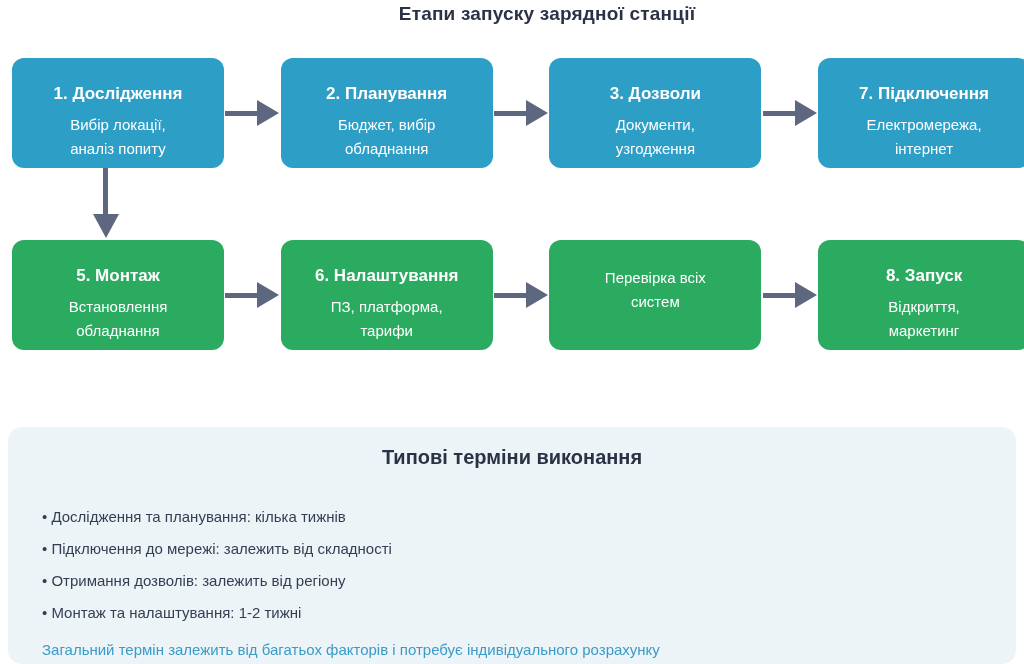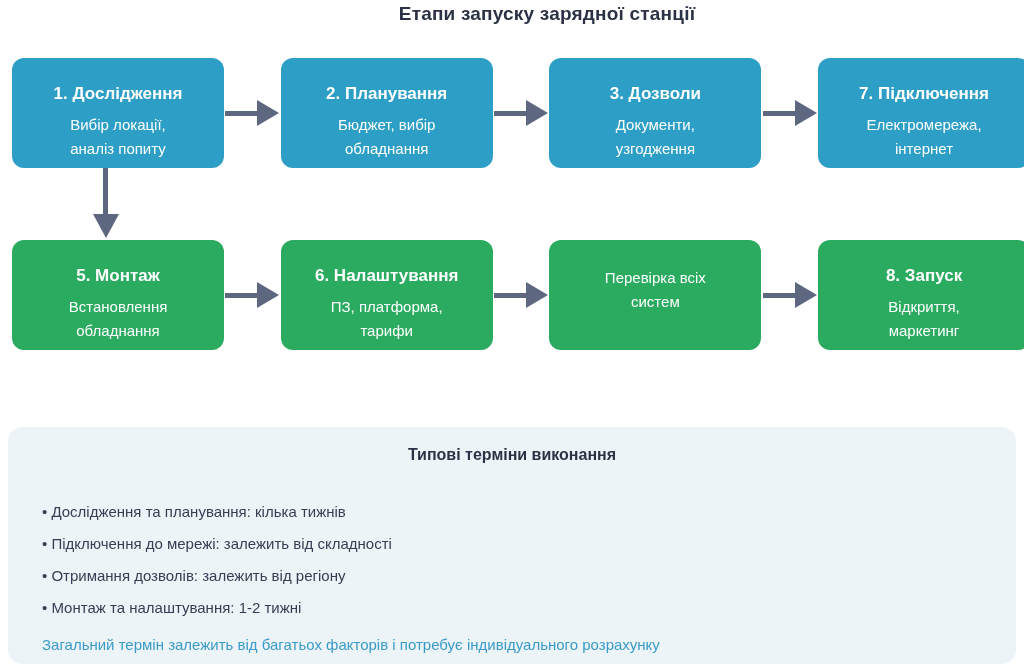--- a/index.html
+++ b/index.html
@@ -96,21 +96,21 @@
     position: absolute;
     left: 8px; top: 427px;
     width: 1008px; height: 237px;
     box-sizing: border-box;
     background: var(--panel-bg, #edf4f8);
     border-radius: 14px;
     padding: 19px 34px;
   }
   .panel-title {
     text-align: center;
-    font-size: 16px;
+    font-size: 20px;
     font-weight: bold;
     color: var(--heading-text, #2b3245);
   }
   .bullet-list {
     list-style: none;
     margin: 39px 0 0 0;
     padding: 0;
   }
   .bullet-item {
     font-size: 15px;

